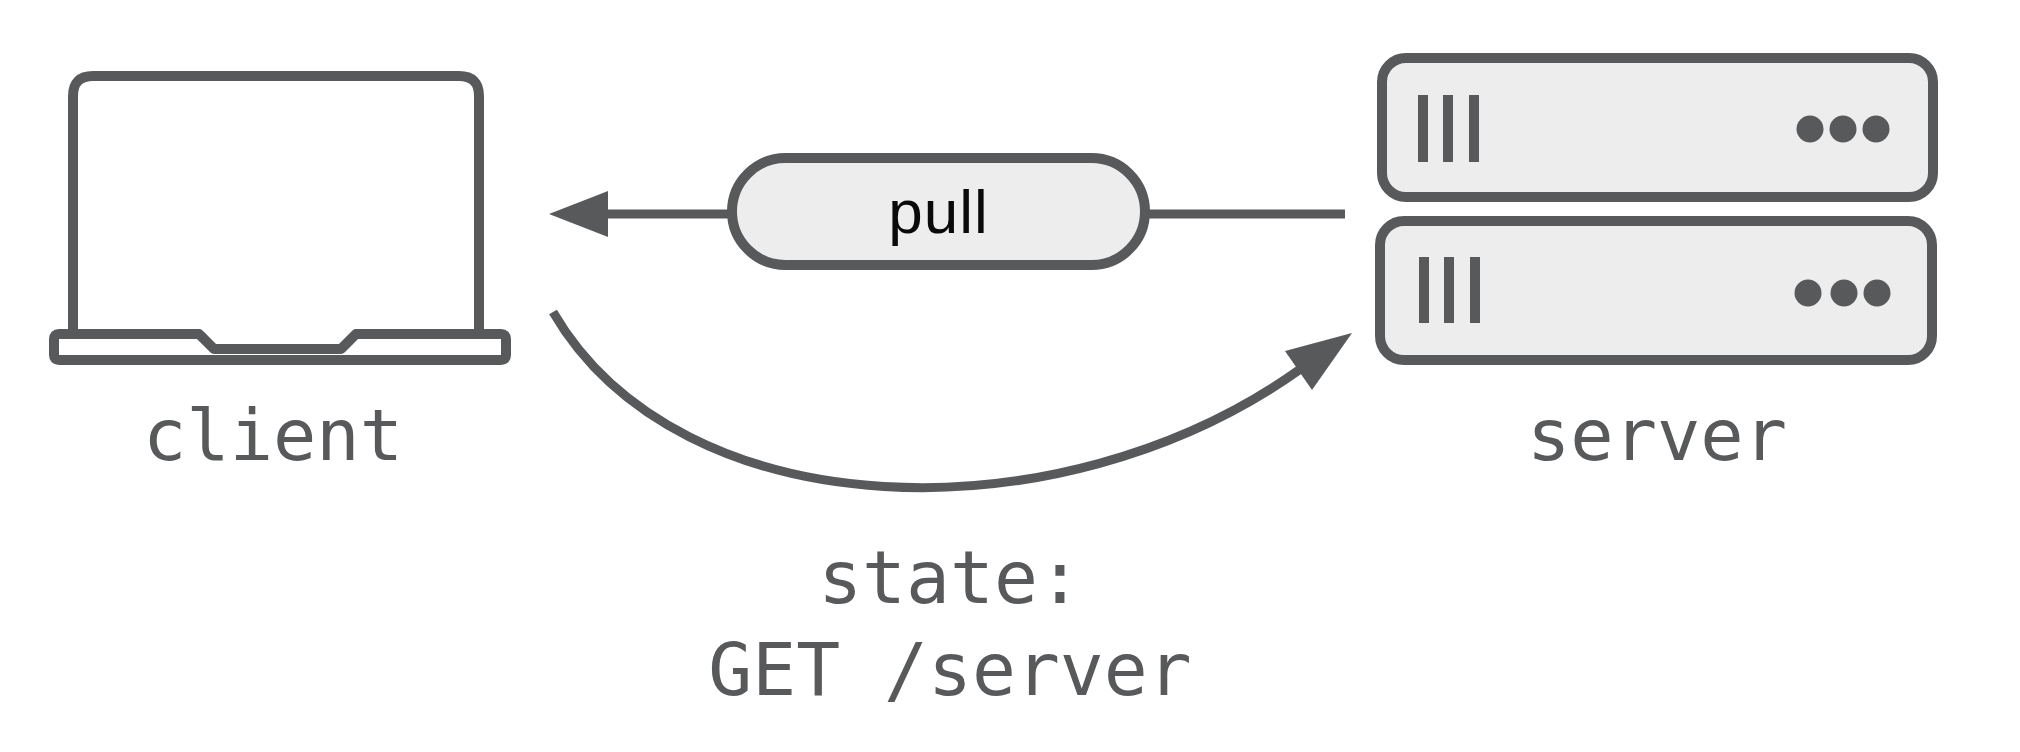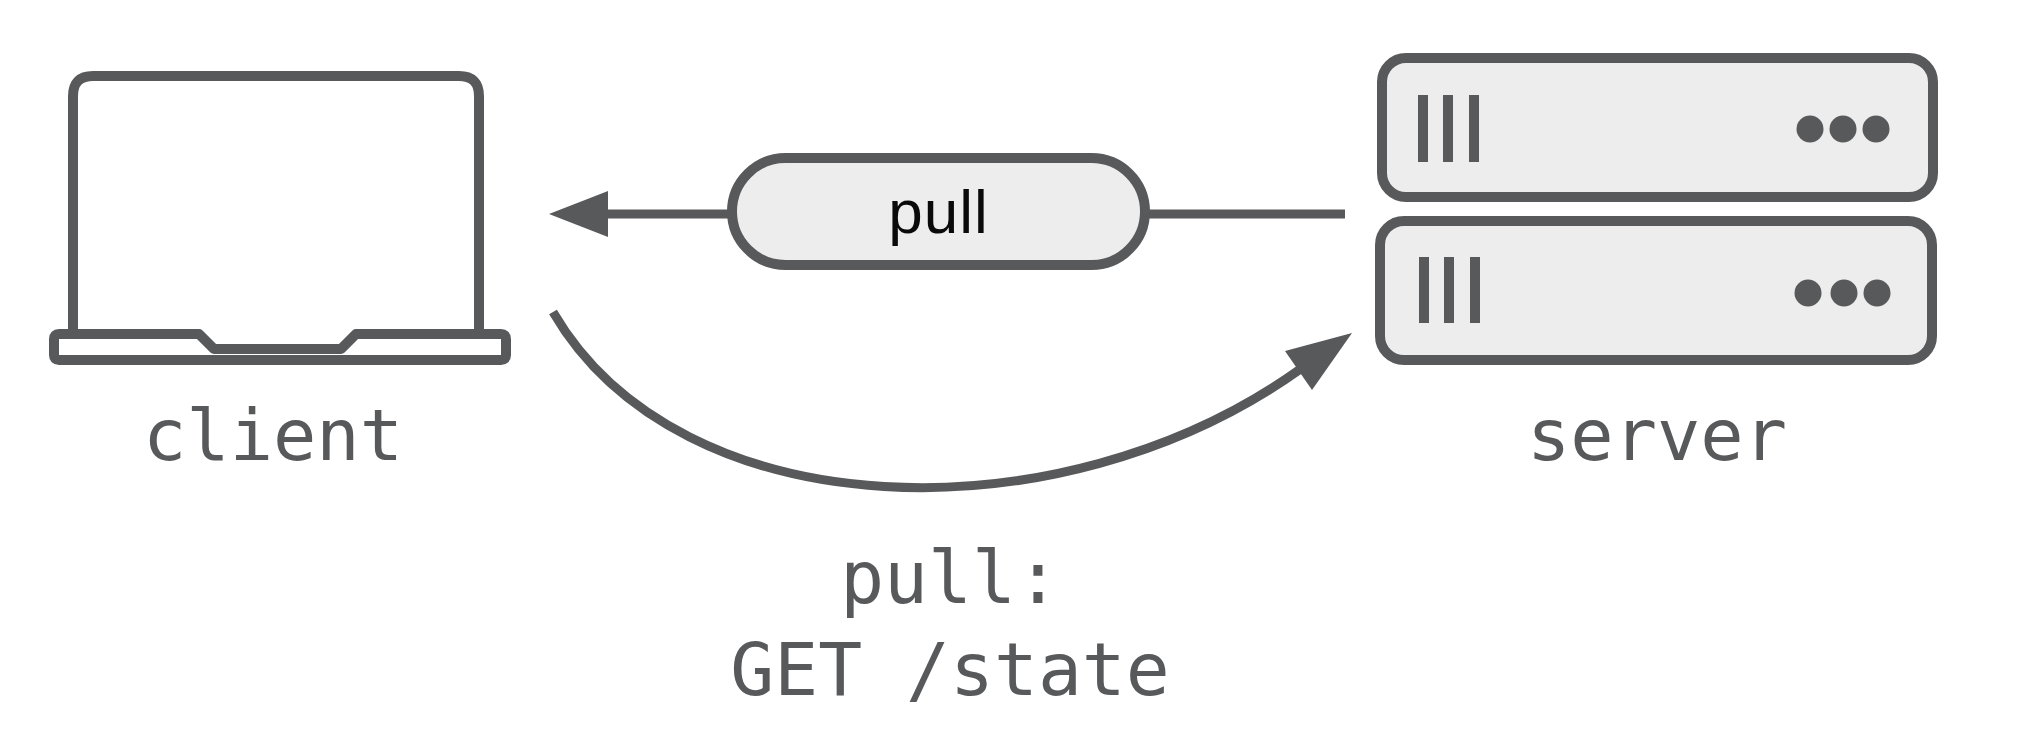--- a/index.html
+++ b/index.html
@@ -106,17 +106,17 @@
   </svg>
 
   <div class="pill">
     <span class="pill-label">pull</span>
   </div>
 
   <div class="node-label server">server</div>
   <div class="node-label client">client</div>
 
   <div class="pull-label">
-    <div>pull:</div>
-    <div>GET /state</div>
+    <div>state:</div>
+    <div>GET /server</div>
   </div>
 
 </div>
 
 </body></html>

